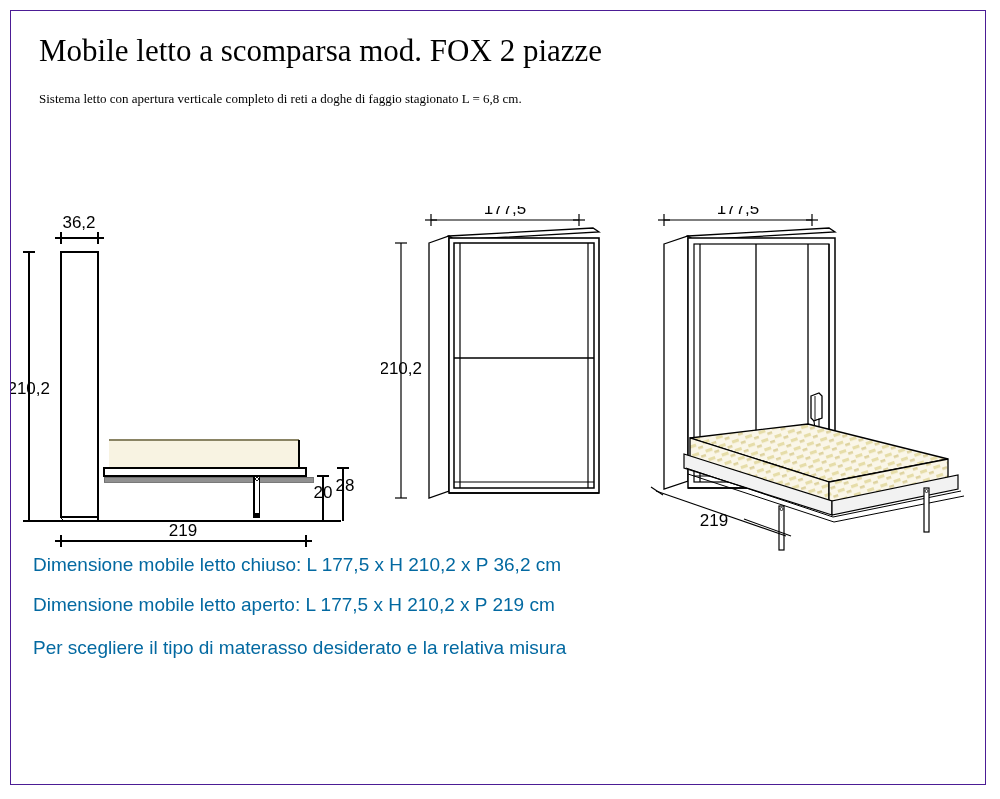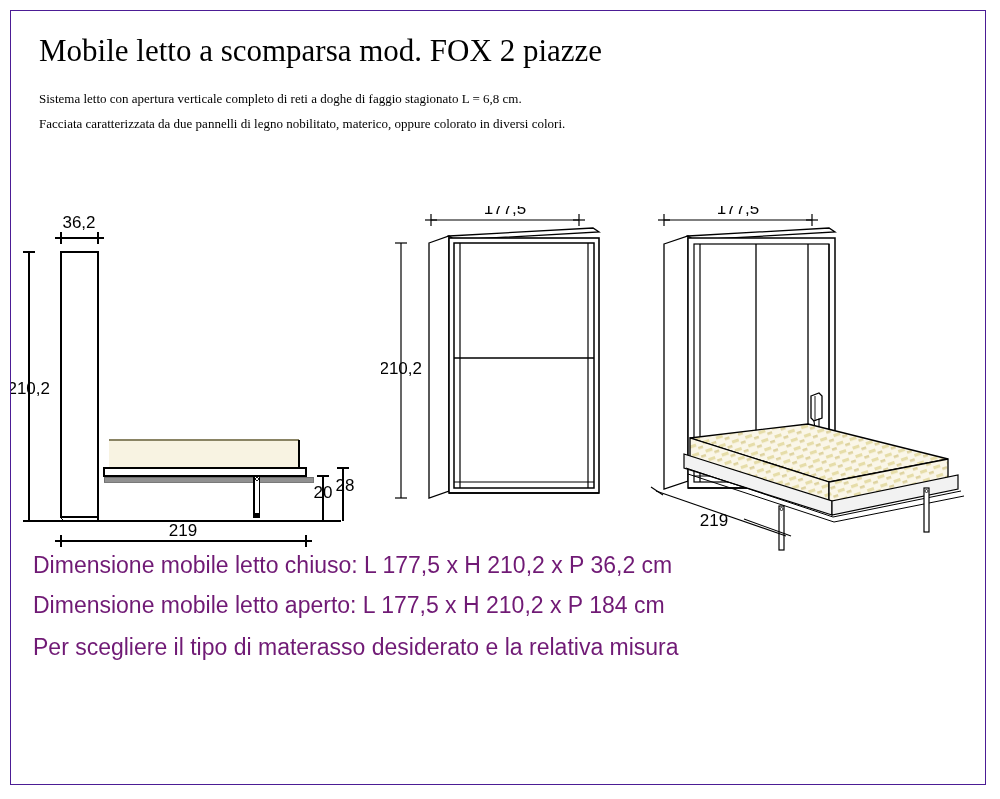--- a/index.html
+++ b/index.html
@@ -51,22 +51,22 @@
     left: 0; top: 195px;
     width: 806px; height: 345px;
   }
   .draw-svg { position: absolute; top: 0; left: 0; }
 
   
   #specs {
     position: absolute;
     left: 22px; top: 543px;
     font-family: "Liberation Sans", "DejaVu Sans", sans-serif;
-    font-size: 23px;
-    color: #701a75;
+    font-size: 19px;
+    color: #0369a1;
     width: 900px;
   }
   #specs .spec-line {
     white-space: nowrap;
     margin-bottom: 18px;
     line-height: 22px;
   }
   #specs .spec-block {
     margin-bottom: 4px;
     line-height: 27px;
@@ -76,21 +76,20 @@
 </head>
 <body>
 
 <div id="sheet">
  <div class="inner">
 
   <div id="title">Mobile letto a scomparsa mod. FOX 2 piazze</div>
 
   <div id="desc">
     <div>Sistema letto con apertura verticale completo di reti a doghe di faggio stagionato L = 6,8 cm.</div>
-    <div>Facciata caratterizzata da due pannelli di legno nobilitato, materico, oppure colorato in diversi colori.</div>
   </div>
 
   <div id="drawings">
 
     <svg class="draw-svg" width="360" height="345" viewBox="0 0 360 345" style="left:0px; top:0px;">
       <g fill="none" stroke="#000" stroke-width="1.3" shape-rendering="crispEdges">
 
         <rect x="98" y="234" width="190" height="28" fill="#f8f3e2" stroke="none"></rect>
         <line x1="98" y1="234" x2="288" y2="234" stroke="#8a8464" stroke-width="1.6"></line>
         <line x1="98" y1="262" x2="288" y2="262" stroke="#000" stroke-width="1.1"></line>
@@ -236,20 +235,20 @@
       </g>
 
       <text x="102" y="8" text-anchor="middle" font-family="Liberation Sans, DejaVu Sans, sans-serif" font-size="17" fill="#000">177,5</text>
       <text x="78" y="320" text-anchor="middle" font-family="Liberation Sans, DejaVu Sans, sans-serif" font-size="17" fill="#000">219</text>
     </svg>
 
   </div>
 
   <div id="specs">
     <div class="spec-line">Dimensione mobile letto chiuso: L 177,5 x H 210,2 x P 36,2 cm</div>
-    <div class="spec-line">Dimensione mobile letto aperto: L 177,5 x H 210,2 x P 184 cm</div>
+    <div class="spec-line">Dimensione mobile letto aperto: L 177,5 x H 210,2 x P 219 cm</div>
     <div class="spec-block">
       <div>Per scegliere il tipo di materasso desiderato e la relativa misura</div>
     </div>
   </div>
 
  </div>
 </div>
 
 </body></html>

